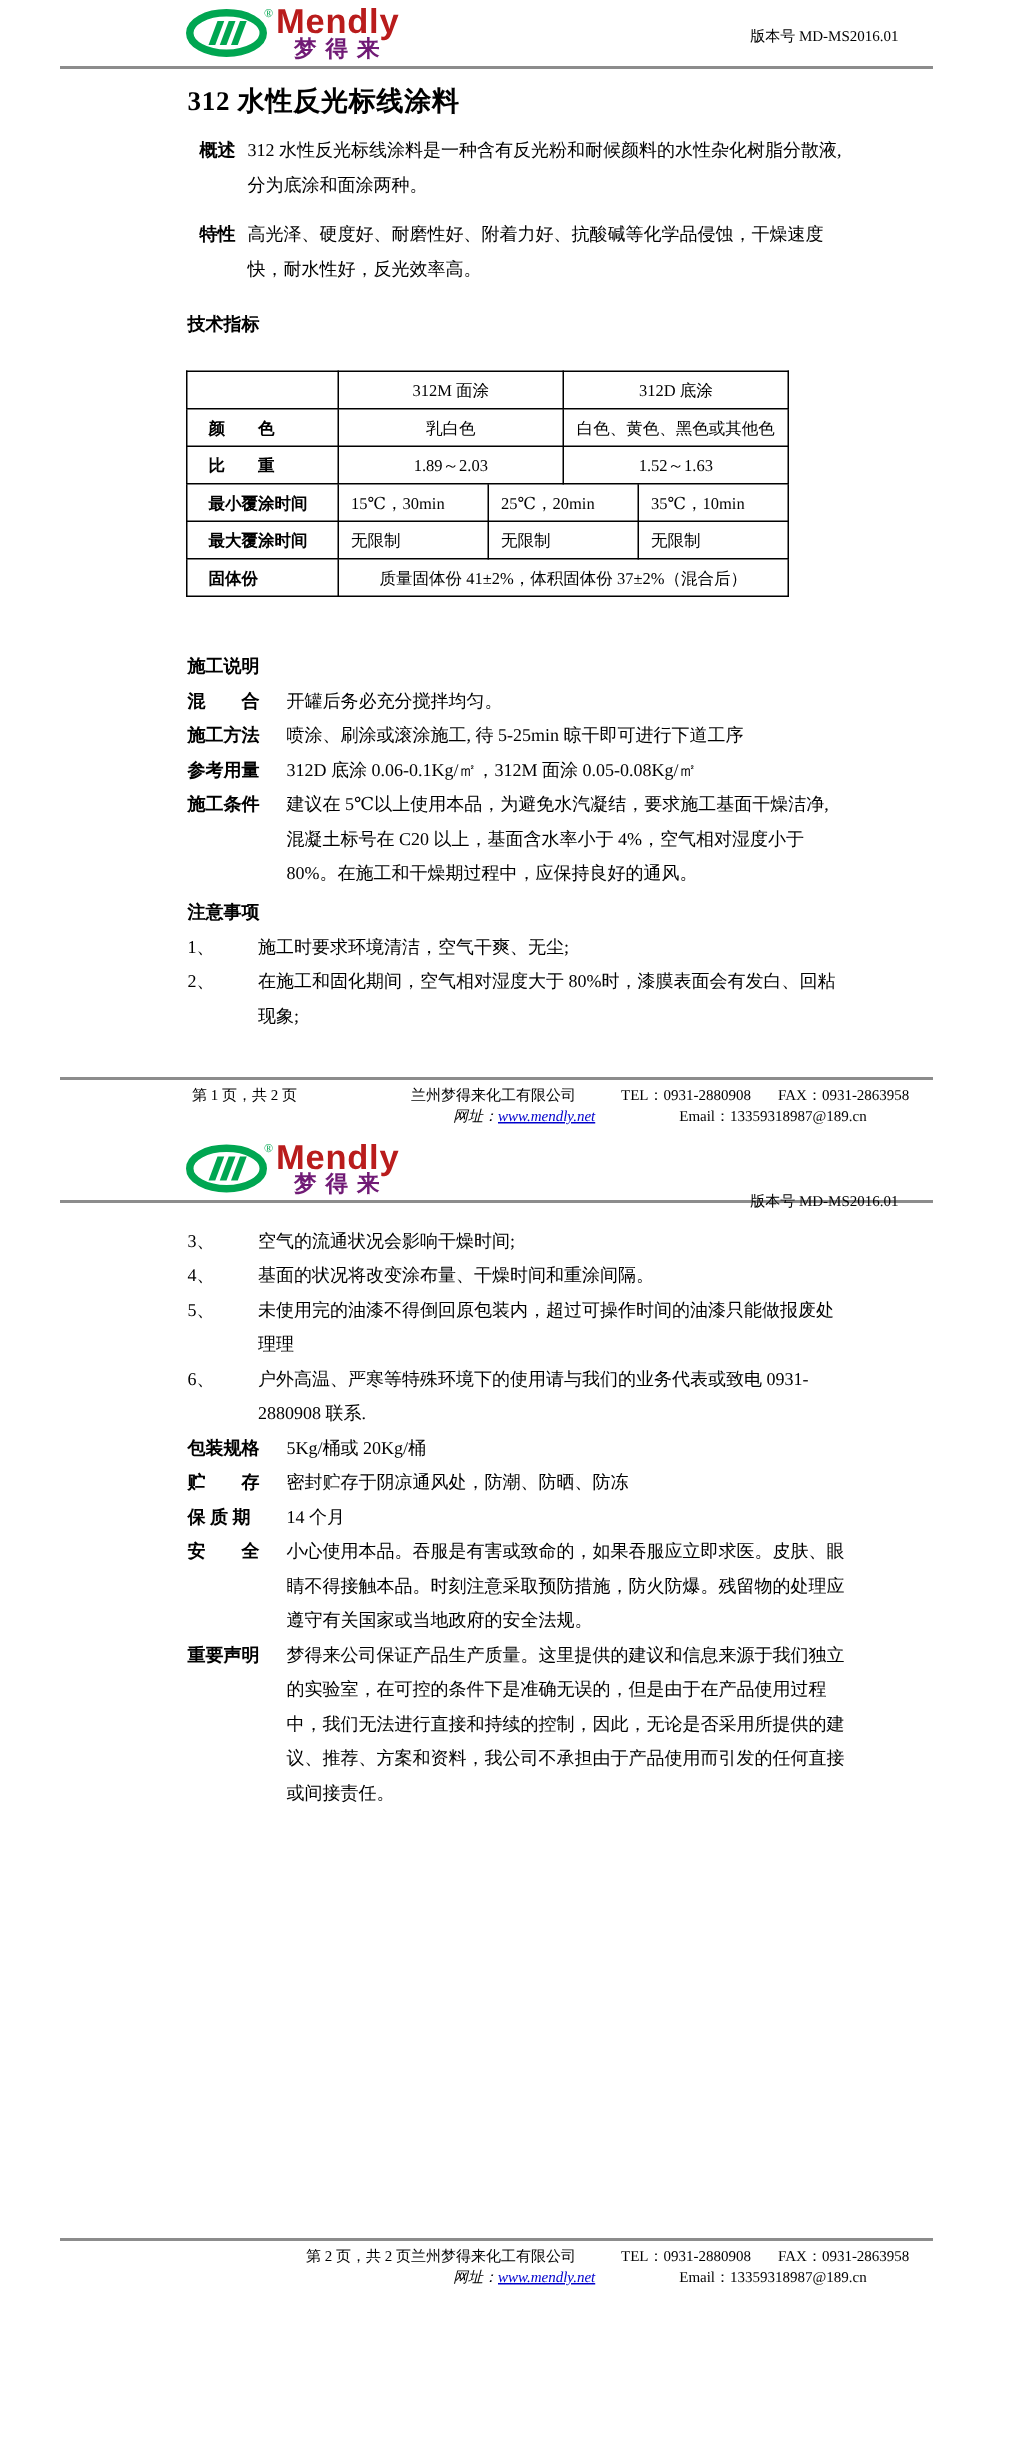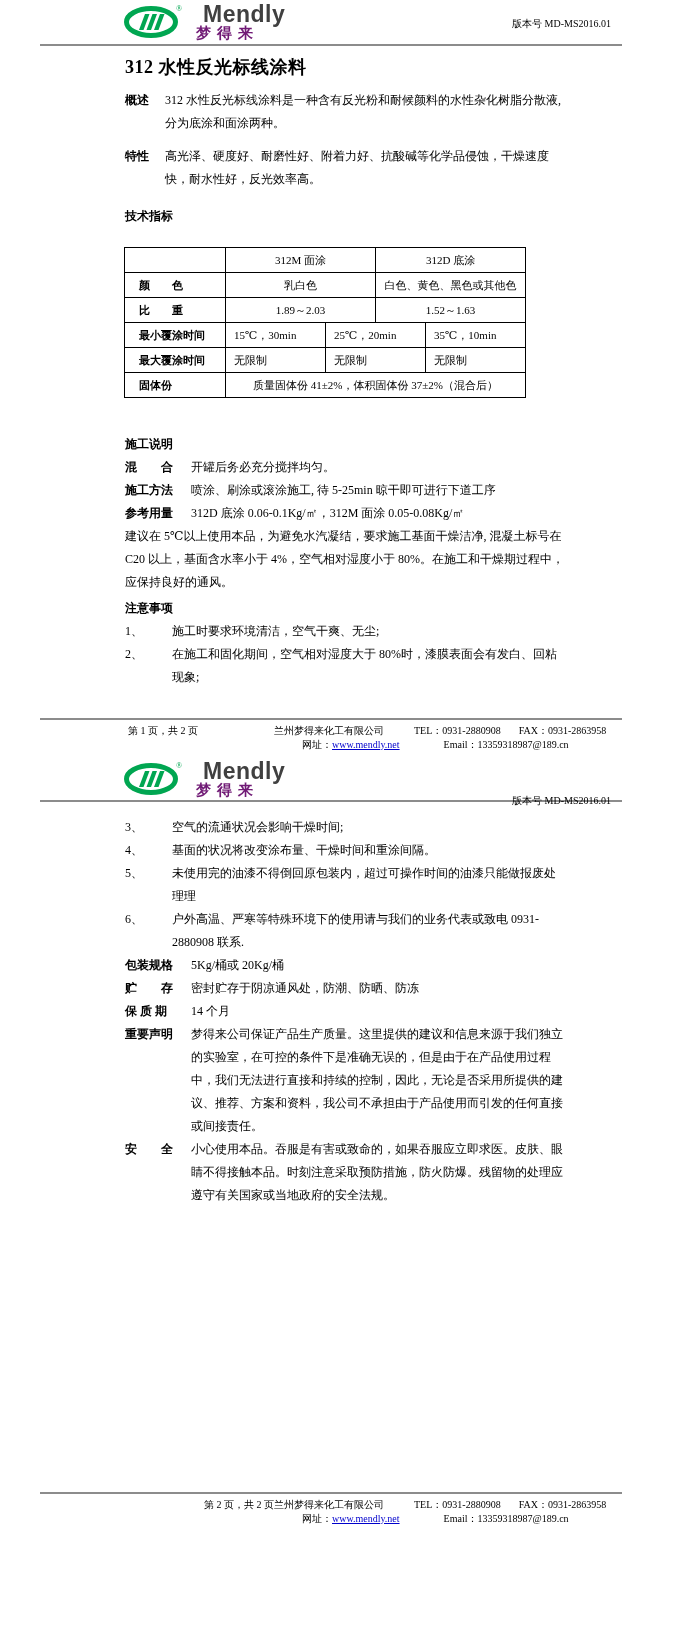--- a/index.html
+++ b/index.html
@@ -14,35 +14,35 @@
   .page2 { height:886px; }
 
   
   .hdr { position:relative; padding-top:3px; }
   .page2 .hdr { padding-top:8px; }
   .logo { display:flex; align-items:flex-start; margin-left:124px; }
   .logo svg { display:block; }
   .logo-text { margin-left:2px; margin-top:1px; }
   .logo-en {
     font-family:"Liberation Sans","DejaVu Sans",sans-serif;
-    font-size:23px; font-weight:800; color:#404040; line-height:21px; letter-spacing:0.5px;margin-left:19px;
+    font-size:23px; font-weight:800; color:#b91c1c; line-height:21px; letter-spacing:0.5px;
   }
   .logo-cn { font-size:15px; font-weight:bold; color:#701a75; letter-spacing:6px; margin-left:12px; line-height:16px; }
-  .version { position:absolute; right:76px; font-size:10px; }
+  .version { position:absolute; right:88px; font-size:10px; }
   .page1 .version { top:17px; }
   .page2 .version { top:42px; }
   .rule { border:none; border-top:2px solid #8c8c8c; margin:0 65px 0 40px; }
   .hdr .rule { margin-top:3px; }
   .page2 .hdr .rule { margin-top:2px; }
 
   
   .content { margin:0 122px 0 125px; }
   .doc-title { font-size:18px; font-weight:bold; margin-top:9px; letter-spacing:0.5px; }
   .para { display:flex; line-height:23px; margin-top:10px; }
-  .para-label { width:40px; flex-shrink:0; font-weight:bold; }
+  .para-label { width:40px; flex-shrink:0; font-weight:bold;text-align:center; }
   .para-text { flex:1; }
   .sec-heading { font-weight:bold; line-height:23px; }
   .h-tech { margin-top:14px; }
   .h-constr { margin-top:35px; }
   .h-notes { margin-top:3px; }
 
   
   table.spec { border-collapse:collapse; margin:19px 0 0 -1px; width:401px; font-size:11px; table-layout:fixed; }
   table.spec td { border:1px solid #000; height:25px; padding:1px 4px; }
   table.spec td.lbl { font-weight:bold; padding-left:14px; }
@@ -59,21 +59,21 @@
 
   
   .footer { margin-top:auto; }
   .page2 .footer { margin-bottom:112px;text-align:right; }
   .footer-body { margin:4px 0 0 128px; font-size:10px; line-height:14px; }
   .f-row1 { display:flex; }
   .f-pagelabel { width:146px; flex-shrink:0; }
   .f-company { margin-right:30px; }
   .f-tel { margin-right:18px; }
   .f-row2 { display:flex; margin-left:174px; }
-  .f-web { margin-right:44px; }
+  .f-web { margin-right:56px;font-style:italic; }
   a.link, .link { color:#0000cc; text-decoration:underline; cursor:pointer; }
 </style>
 </head>
 <body>
 
 <div class="page page1">
 
   <div class="hdr">
     <div class="logo">
       <span>
@@ -162,20 +162,21 @@
     </div>
     <div class="item">
       <span class="item-label">施工方法</span>
       <span class="item-text">喷涂、刷涂或滚涂施工, 待 5-25min 晾干即可进行下道工序</span>
     </div>
     <div class="item">
       <span class="item-label">参考用量</span>
       <span class="item-text">312D 底涂 0.06-0.1Kg/㎡，312M 面涂 0.05-0.08Kg/㎡</span>
     </div>
     <div class="item">
+      <span class="item-label">施工条件</span>
       <span class="item-text">建议在 5℃以上使用本品，为避免水汽凝结，要求施工基面干燥洁净, 混凝土标号在 C20 以上，基面含水率小于 4%，空气相对湿度小于 80%。在施工和干燥期过程中，应保持良好的通风。</span>
     </div>
 
     <div class="sec-heading h-notes">注意事项</div>
 
     <div class="note">
       <span class="note-num">1、</span>
       <span class="note-text">施工时要求环境清洁，空气干爽、无尘;</span>
     </div>
     <div class="note">
@@ -247,26 +248,26 @@
     </div>
     <div class="item">
       <span class="item-label">贮　　存</span>
       <span class="item-text">密封贮存于阴凉通风处，防潮、防晒、防冻</span>
     </div>
     <div class="item">
       <span class="item-label">保 质 期</span>
       <span class="item-text">14 个月</span>
     </div>
     <div class="item">
+      <span class="item-label">安　　全</span>
+      <span class="item-text">小心使用本品。吞服是有害或致命的，如果吞服应立即求医。皮肤、眼睛不得接触本品。时刻注意采取预防措施，防火防爆。残留物的处理应遵守有关国家或当地政府的安全法规。</span>
+    </div>
+    <div class="item">
       <span class="item-label">重要声明</span>
       <span class="item-text">梦得来公司保证产品生产质量。这里提供的建议和信息来源于我们独立的实验室，在可控的条件下是准确无误的，但是由于在产品使用过程中，我们无法进行直接和持续的控制，因此，无论是否采用所提供的建议、推荐、方案和资料，我公司不承担由于产品使用而引发的任何直接或间接责任。</span>
-    </div>
-    <div class="item">
-      <span class="item-label">安　　全</span>
-      <span class="item-text">小心使用本品。吞服是有害或致命的，如果吞服应立即求医。皮肤、眼睛不得接触本品。时刻注意采取预防措施，防火防爆。残留物的处理应遵守有关国家或当地政府的安全法规。</span>
     </div>
   </div>
 
   <div class="footer">
     <hr class="rule">
     <div class="footer-body">
       <div class="f-row1">
         <span class="f-pagelabel">第 2 页，共 2 页</span>
         <span class="f-company">兰州梦得来化工有限公司</span>
         <span class="f-tel">TEL：0931-2880908</span>

